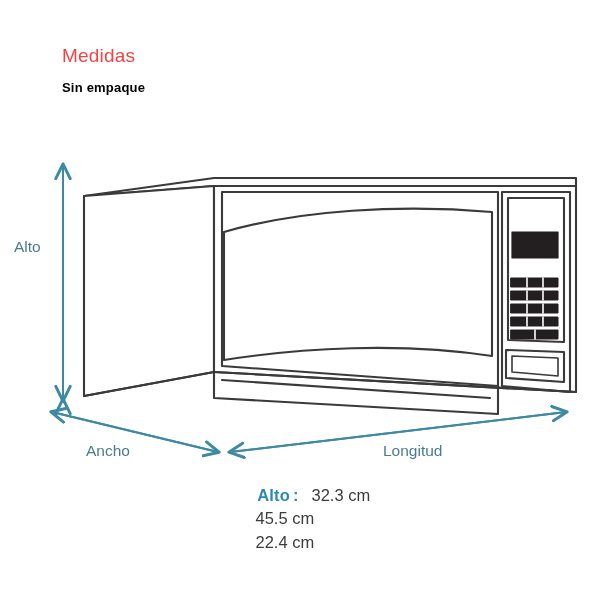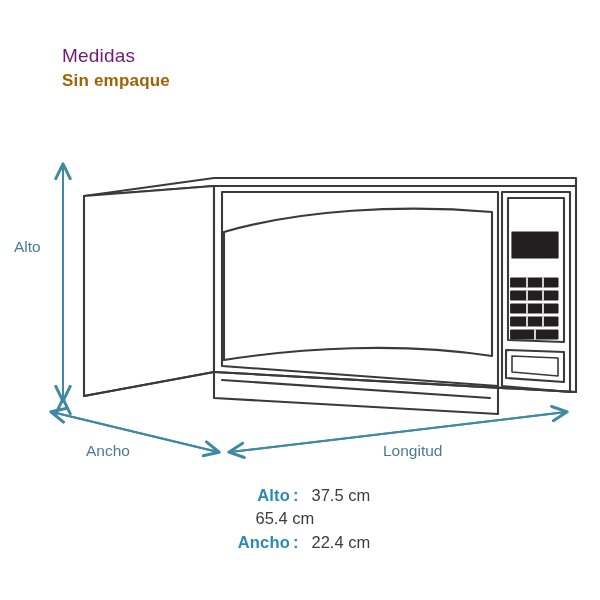--- a/index.html
+++ b/index.html
@@ -24,29 +24,29 @@
 
   
   .heading {
     position: absolute;
     left: 62px;
     top: 44px;
     line-height: 1.28;
   }
   .heading .line1 {
     font-size: 19px;
-    color: #701a75;
+    color: #ef4444;
     letter-spacing: 0.2px;
   }
   .heading .line2 {
-    font-size: 17px;
+    font-size: 13px;
     font-weight: bold;
-    color: #a16207;
+    color: #000000;
     letter-spacing: 0.2px;
-    margin-top: 2px;
+    margin-top: 12px;
   }
 
   
   .dim-label {
     position: absolute;
     font-size: 15.5px;
     color: #4a7c91;
     white-space: nowrap;
   }
   .dim-alto     { left: 14px;  top: 238px; }
@@ -175,32 +175,29 @@
 <div class="dim-label dim-ancho">Ancho</div>
 <div class="dim-label dim-longitud">Longitud</div>
 
 <div class="legend">
 
   <div class="legend-row">
     <span class="legend-key-cell">
       <span class="legend-key">Alto</span><span class="legend-colon">:</span>
     </span>
     <span class="legend-val-cell">
-      <span class="legend-val">37.5 cm</span>
+      <span class="legend-val">32.3 cm</span>
     </span>
   </div>
 
   <div class="legend-row">
     <span class="legend-val-cell">
-      <span class="legend-val">65.4 cm</span>
+      <span class="legend-val">45.5 cm</span>
     </span>
   </div>
 
   <div class="legend-row">
-    <span class="legend-key-cell">
-      <span class="legend-key">Ancho</span><span class="legend-colon">:</span>
-    </span>
     <span class="legend-val-cell">
       <span class="legend-val">22.4 cm</span>
     </span>
   </div>
 
 </div>
 
 </body></html>

